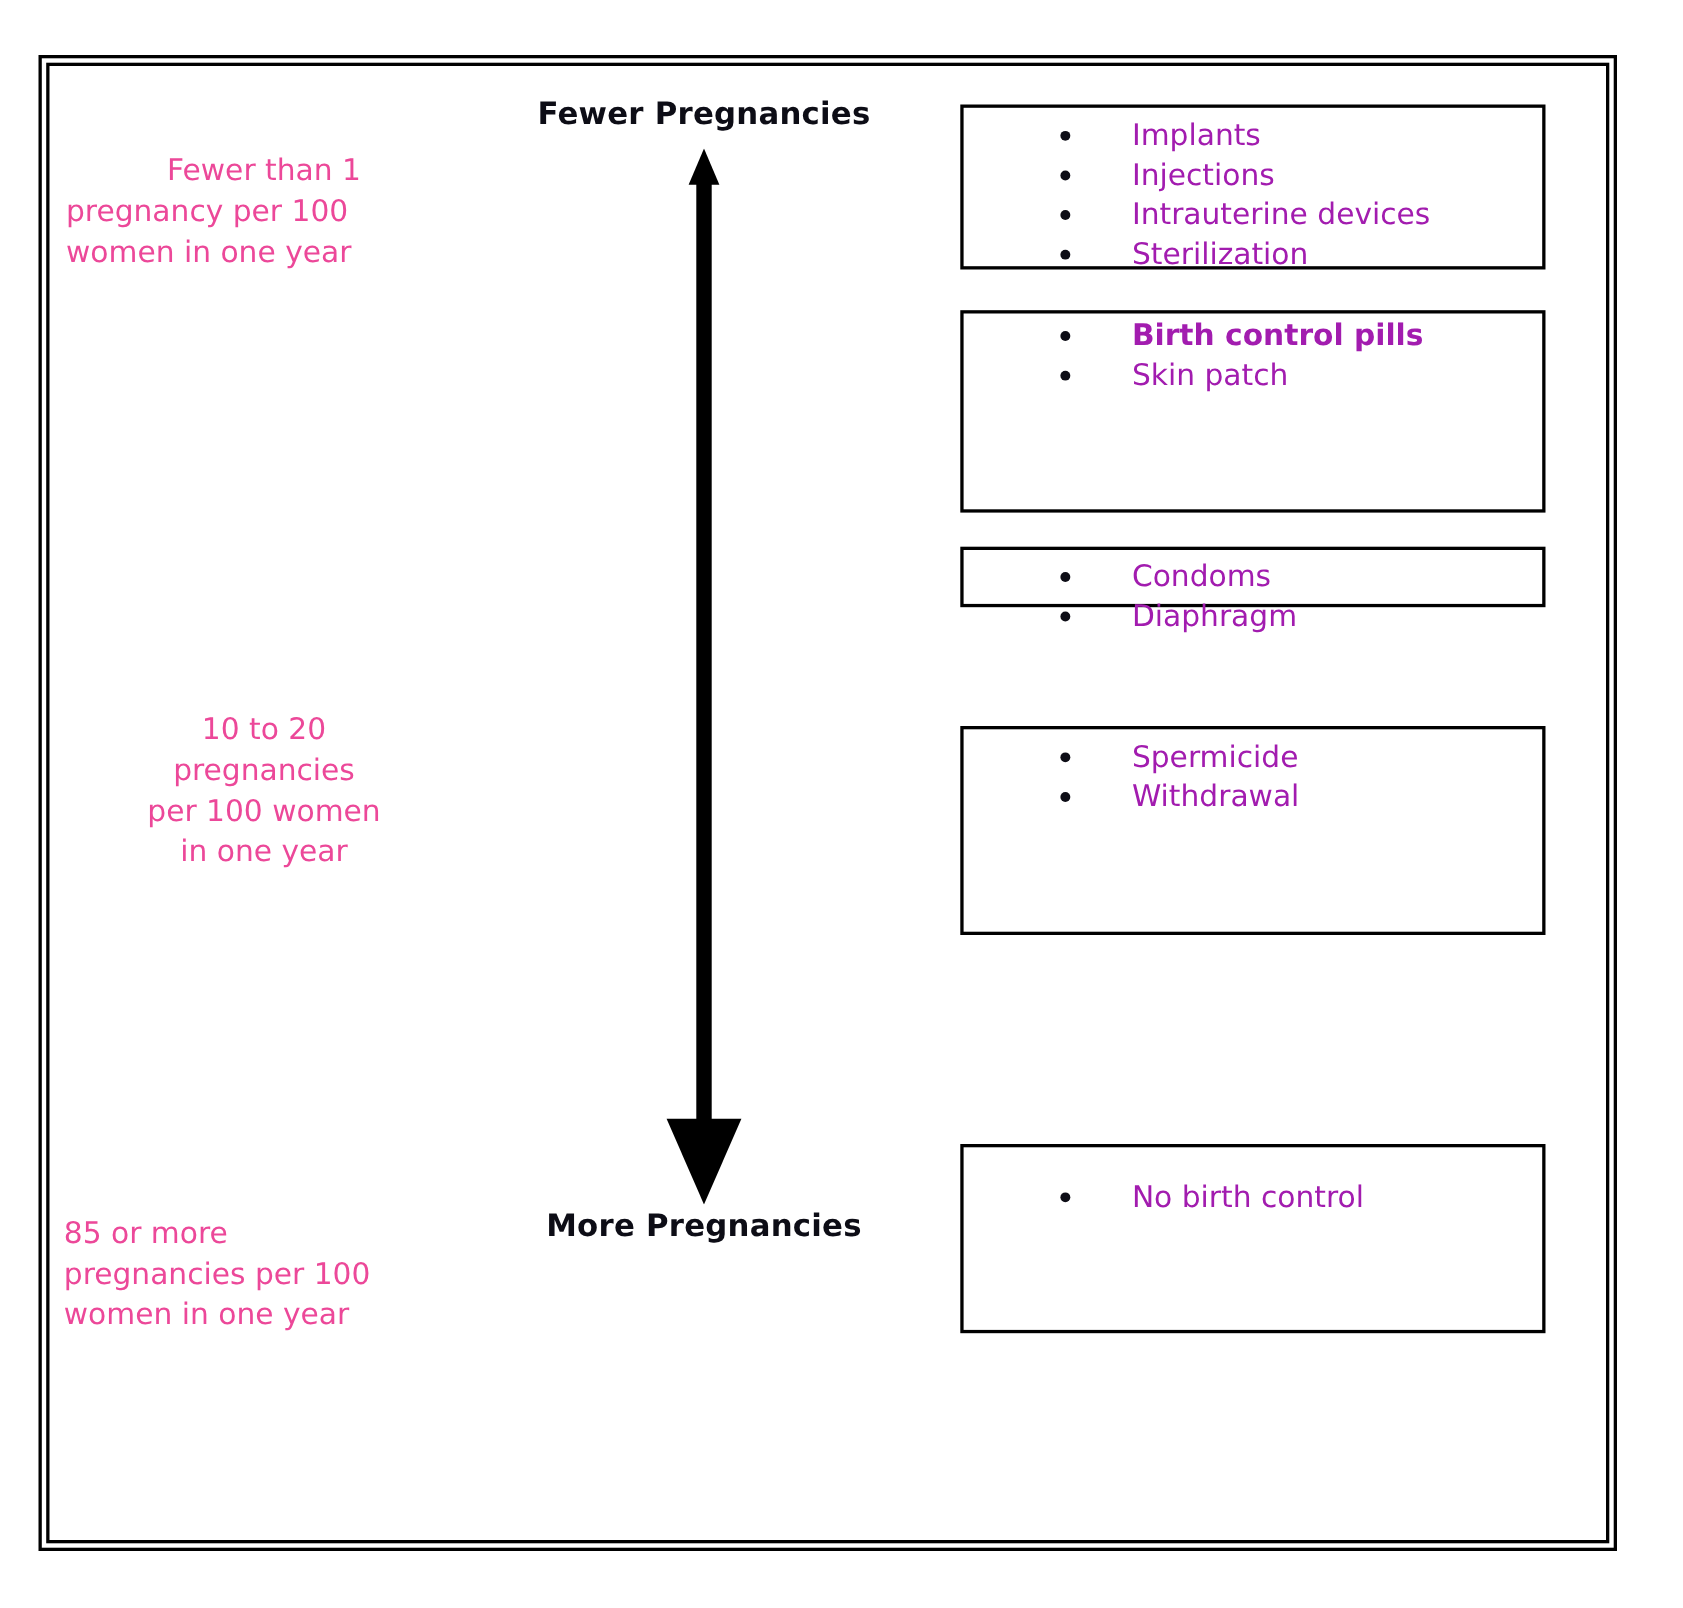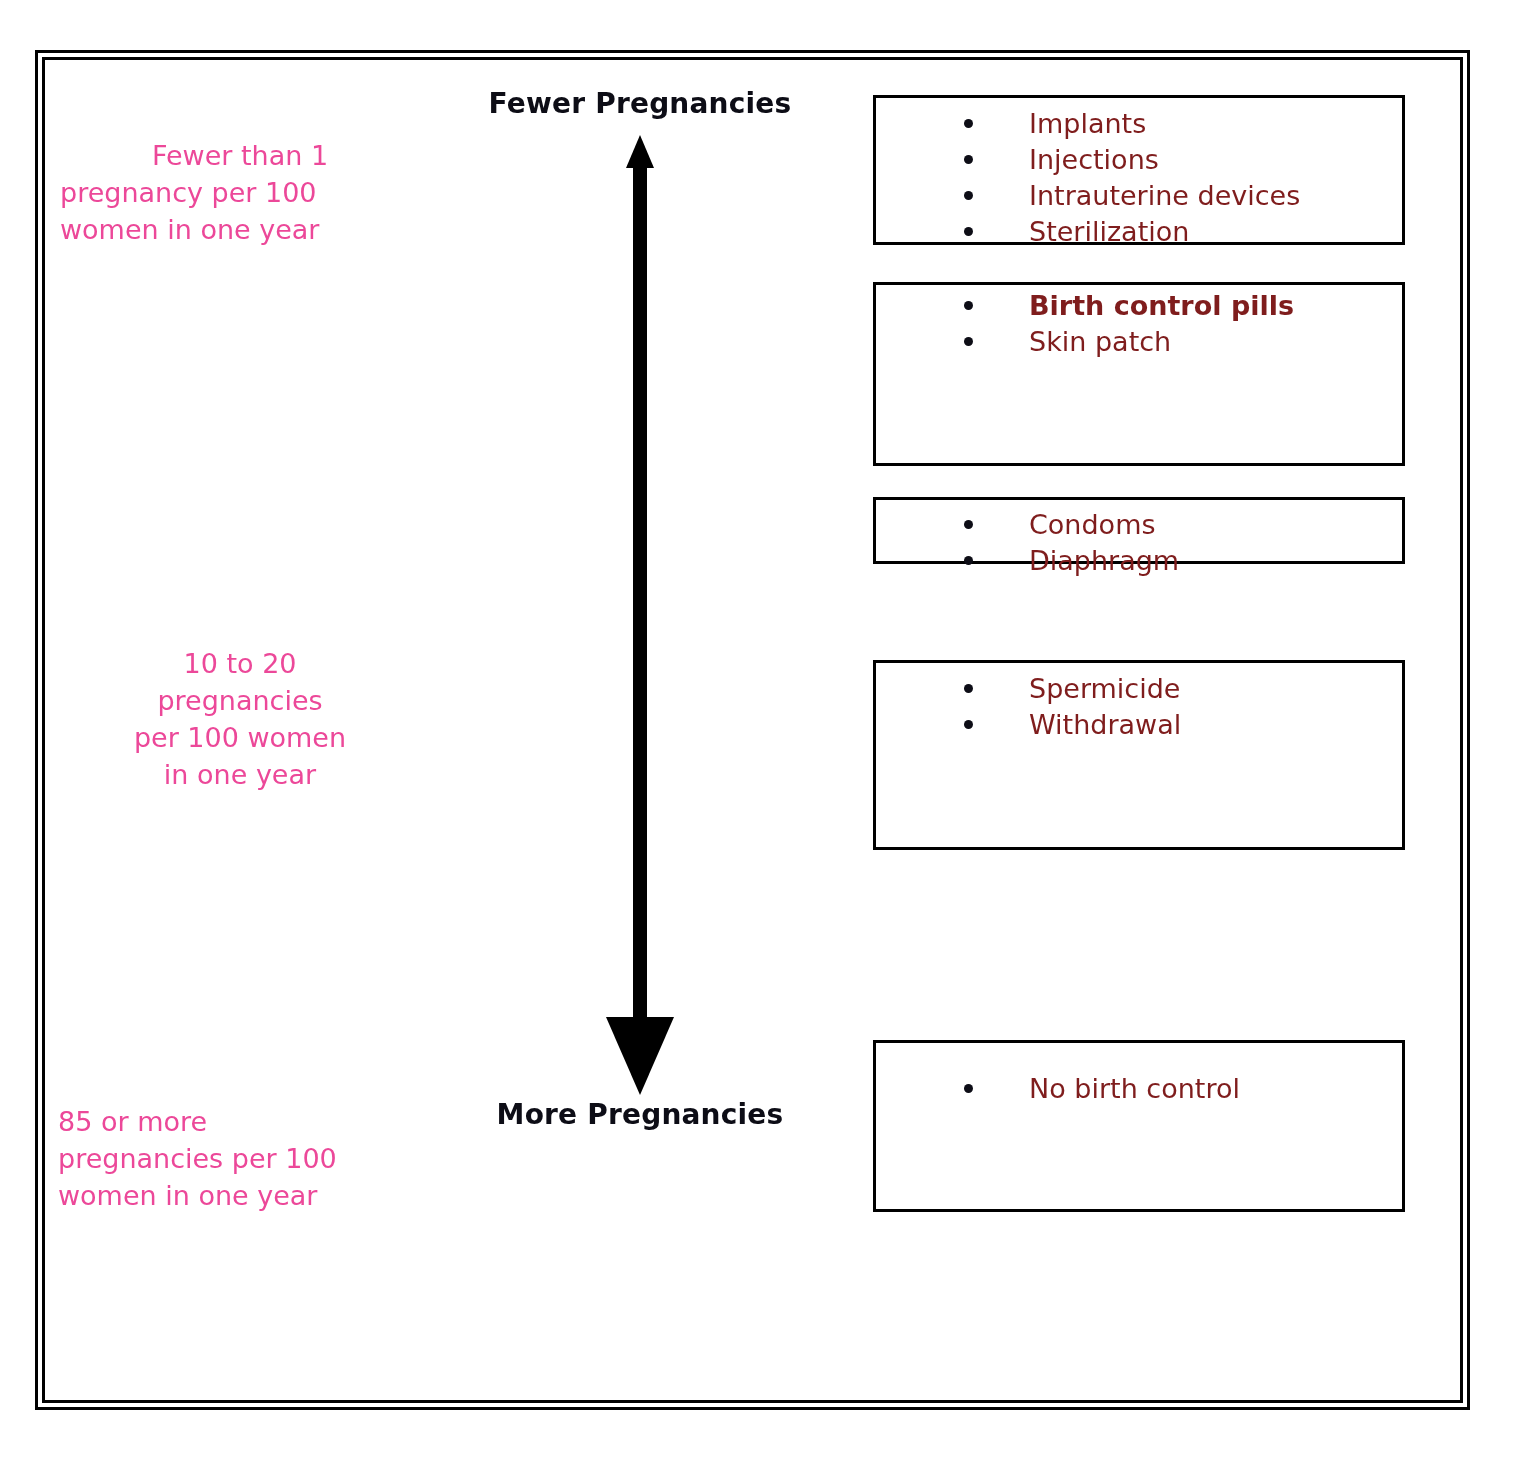--- a/index.html
+++ b/index.html
@@ -101,37 +101,37 @@
   .bullet-list {
     list-style: none;
     margin: 0;
     padding: 0;
   }
   .bullet-item {
     position: relative;
     padding-left: 153px;
     font-size: 27px;
     line-height: 36px;
-    color: #7f1d1d;
+    color: #a21caf;
   }
   .bullet-item .dot {
     position: absolute;
     left: 88px;
     top: 13px;
     width: 9px;
     height: 9px;
     background: #0d0d16;
     border-radius: 50%;
   }
   .bullet-item.strong { font-weight: bold; }
 
   
   #box-1 { top: 95px;   height: 150px; padding-top: 8px; }
   #box-2 { top: 282px;  height: 184px; padding-top: 3px; }
-  #box-3 { top: 497px;  height: 67px;  padding-top: 7px; }
+  #box-3 { top: 497px;  height: 55px;  padding-top: 7px; }
   #box-4 { top: 660px;  height: 190px; padding-top: 8px; }
   #box-5 { top: 1040px; height: 172px; }
   #box-5 .bullet-list { padding-top: 28px; }
 </style>
 </head>
 <body>
 
 <div id="content">
 
   <div id="frame-outer"></div>

